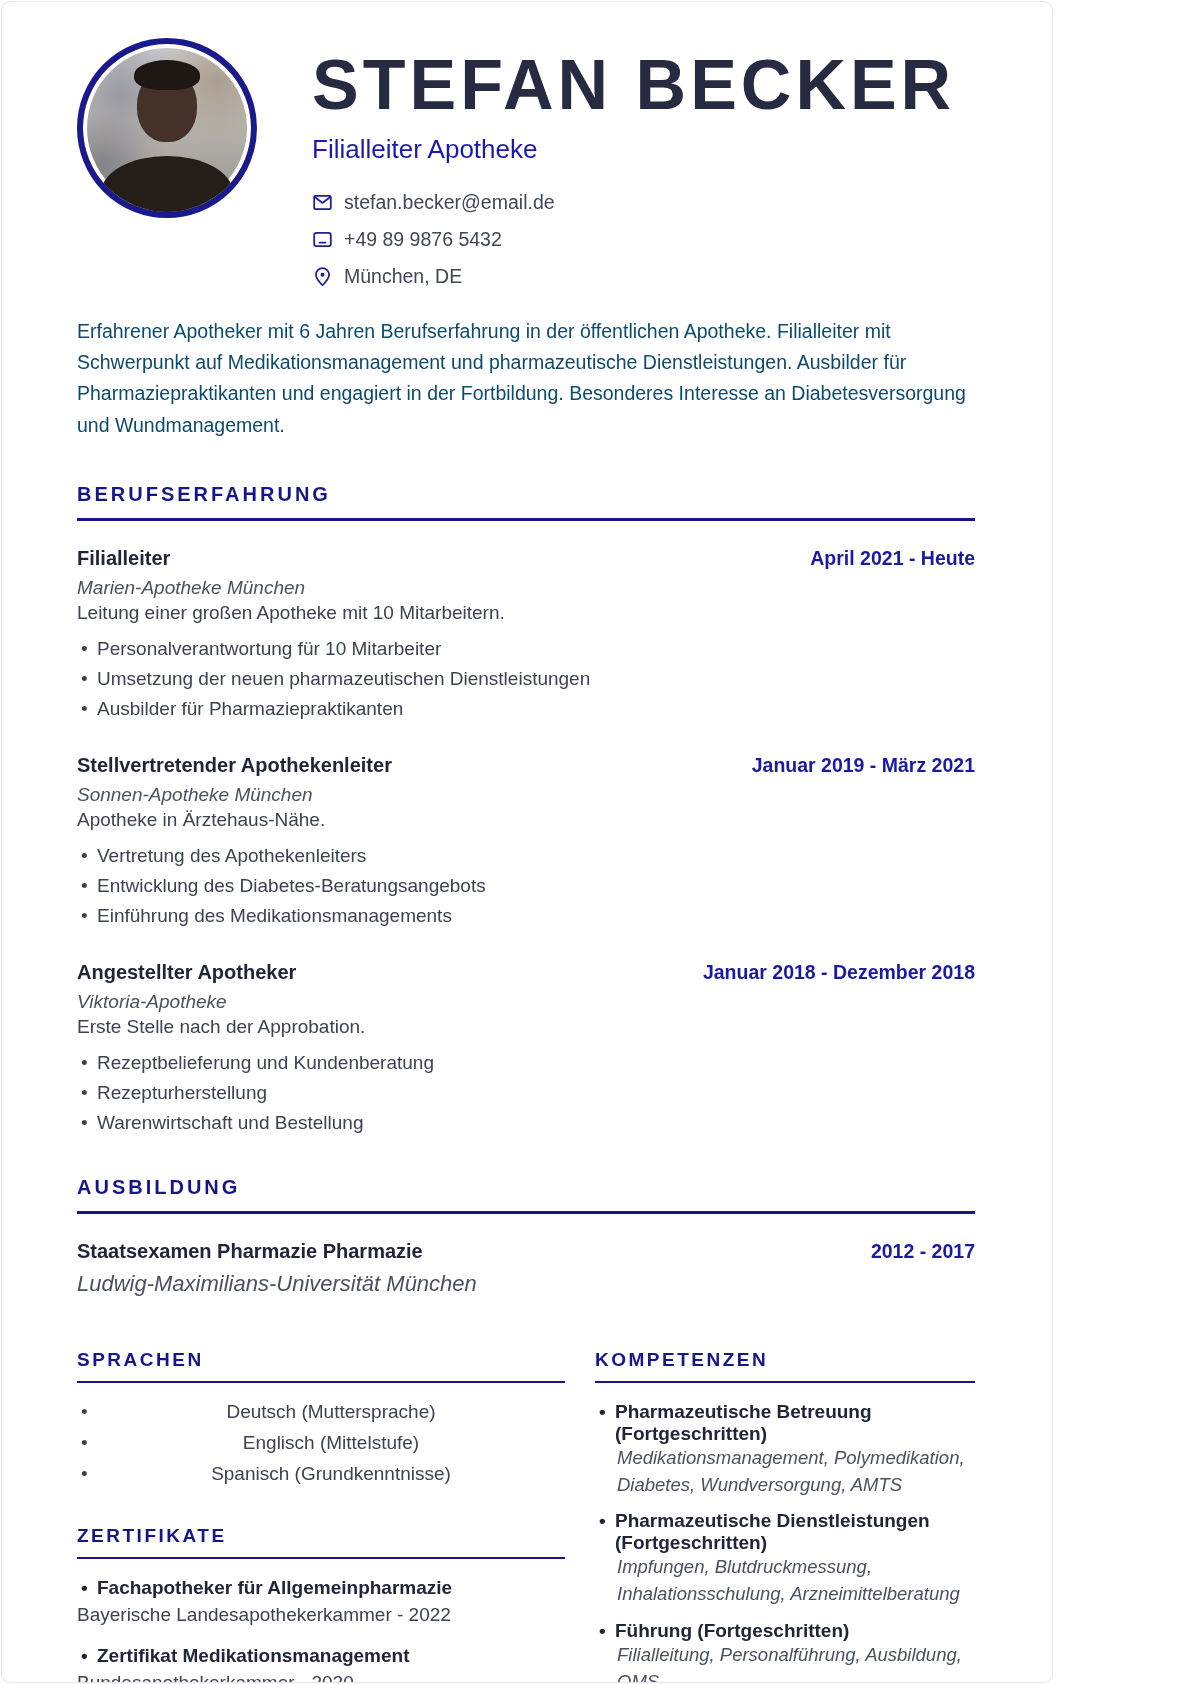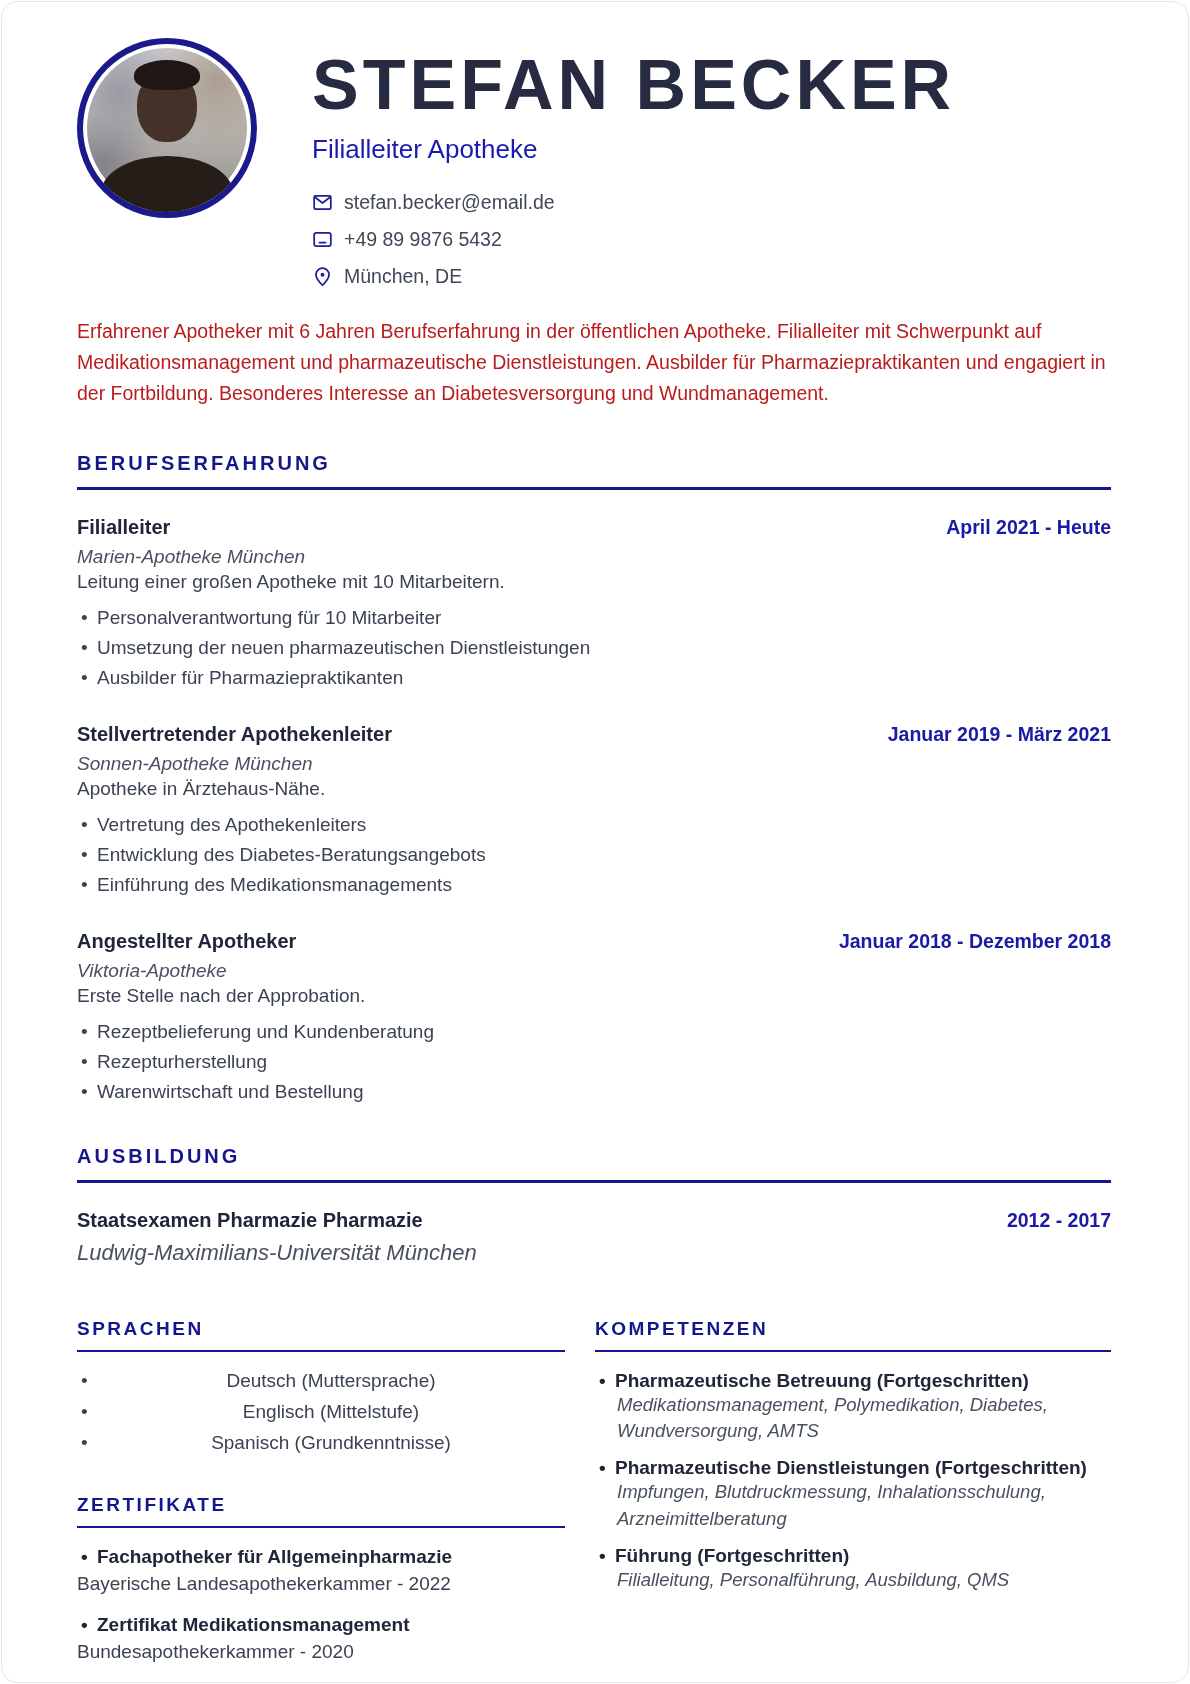--- a/index.html
+++ b/index.html
@@ -4,24 +4,24 @@
 <style>
   * { margin: 0; padding: 0; box-sizing: border-box; }
   html, body {
     width: 1190px; height: 1684px;
     background: #ffffff;
     font-family: "Liberation Sans", sans-serif;
     color: #3b4252;
     overflow: hidden;
   }
   .page {
-    width: 1188px; height: 1682px;
+    width: 1052px; height: 1682px;
     margin: 1px;
     border: 1px solid #e7e7ec;
-    border-radius: 16px;
+    border-radius: 9px;
     background: #ffffff;
     padding: 36px 77px 40px 75px;
     overflow: hidden;
   }
 
   
   .header { display: flex; gap: 55px; }
   .avatar {
     flex: 0 0 180px; width: 180px; height: 180px;
     border-radius: 50%;
@@ -57,21 +57,21 @@
   .job-title { margin-top: 14px; font-size: 26px; font-weight: 400; color: #1a1ab0; }
   .contact-list { list-style: none; margin-top: 26px; }
   .contact-list li {
     display: flex; align-items: center; gap: 11px;
     font-size: 19.5px; color: #404757; margin-bottom: 14px;
   }
   .cicon { width: 21px; height: 21px; color: #1e1e96; flex: 0 0 auto; display: inline-flex; }
   .cicon svg { width: 100%; height: 100%; }
 
   
-  .summary { margin-top: 14px; font-size: 19.5px; line-height: 1.6; color: #b91c1c; }
+  .summary { margin-top: 14px; font-size: 19.5px; line-height: 1.6; color: #0c4a6e; }
 
   
   .section { margin-top: 42px; }
   h2.sec-head {
     font-size: 20px; font-weight: 700; letter-spacing: 3px;
     color: #16168c; padding-bottom: 12px;
     border-bottom: 3px solid #16168c;
   }
   .sec-body { padding-top: 26px; }
 

